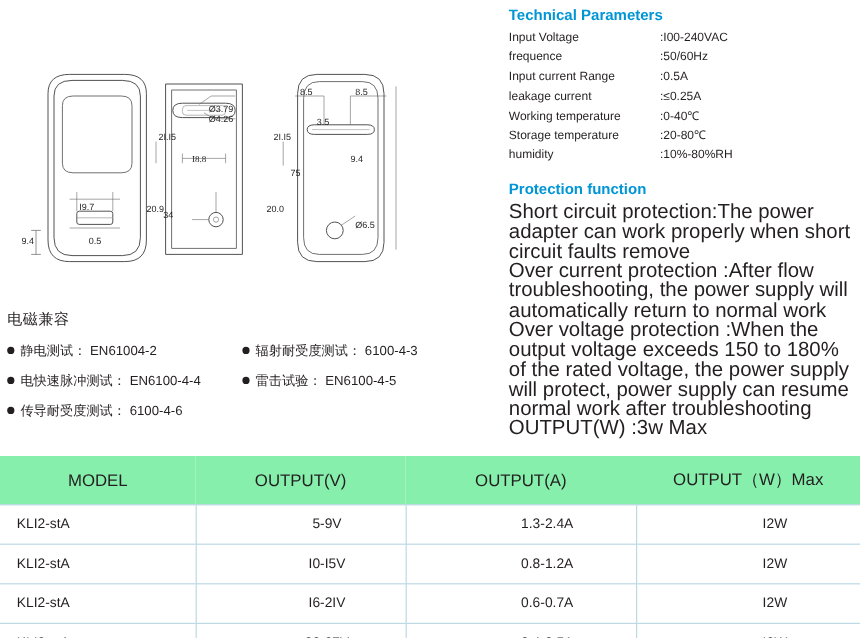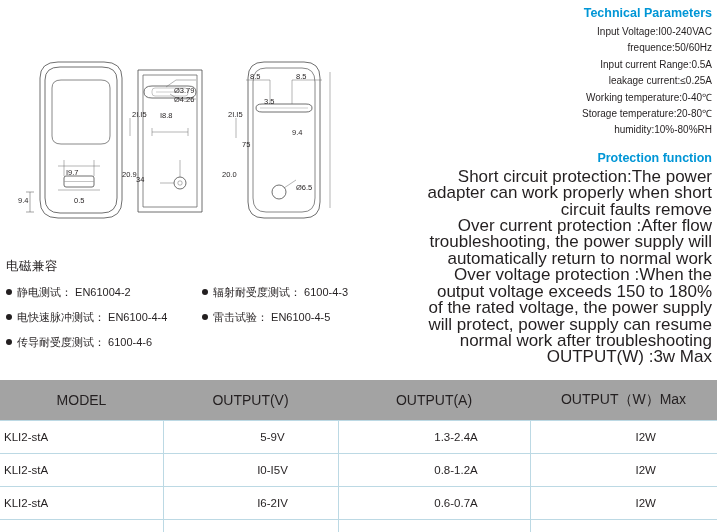--- a/index.html
+++ b/index.html
@@ -59,21 +59,20 @@
     position: relative;
     top: -1px;
   }
 
   
   #right {
     position: absolute;
     left: 424px;
     top: 6px;
     width: 288px;
-    text-align: right;
   }
   .sec-title {
     color: #0096d6;
     font-size: 12.5px;
     font-weight: bold;
     margin: 0 0 4px 0;
   }
   .param-row {
     font-size: 10px;
     line-height: 16.4px;
@@ -100,40 +99,40 @@
     width: 717px;
     border-collapse: collapse;
     table-layout: fixed;
   }
   #spec-table col.c0 { width: 163px; }
   #spec-table col.c1 { width: 175px; }
   #spec-table col.c2 { width: 192px; }
   #spec-table col.c3 { width: 187px; }
 
   #spec-table th {
-    background: #a3a3a3;
+    background: #86efac;
     color: #231f20;
     font-size: 14px;
     font-weight: normal;
     height: 38px;
     text-align: center;
     border: none;
   }
   #spec-table td {
     font-size: 11.5px;
     height: 30px;
     text-align: center;
     border-bottom: 1px solid #bcd9e4;
     border-right: 1px solid #bcd9e4;
     color: #231f20;
     padding-left: 45px;
   }
   #spec-table td.first {
     text-align: left;
-    padding-left: 4px;
+    padding-left: 14px;
   }
   #spec-table td:last-child { border-right: none; }
   #spec-table tr.hdr th { border-bottom: 1px solid #bcd9e4; }
 
   
   .dim {
     position: absolute;
     font-size: 7.5px;
     font-family: "Liberation Sans", sans-serif;
     color: #231f20;
@@ -202,21 +201,21 @@
       <line x1="236" y1="118" x2="236" y2="138" stroke="#6a6a6a" stroke-width="0.5"></line>
     </g>
   </svg>
   <div id="dims-layer">
       <span class="dim" style="left: 18px; top: 196px;">9.4</span>
       <span class="dim" style="left: 66px; top: 168px;">I9.7</span>
       <span class="dim" style="left: 74px; top: 196px;">0.5</span>
       <span class="dim" style="left: 174px; top: 86px;">Ø3.79</span>
       <span class="dim" style="left: 174px; top: 95px;">Ø4.26</span>
       <span class="dim" style="left: 132px; top: 110px;">2I.I5</span>
-      <span class="dim" style="left: 160px; top: 111px;">I8.8</span>
+      <span class="dim" style="left: 160px; top: 128px; font-family: Liberation Serif, serif;">I8.8</span>
       <span class="dim" style="left: 122px; top: 170px;">20.9</span>
       <span class="dim" style="left: 136px; top: 175px;">34</span>
       <span class="dim" style="left: 250px; top: 72px;">8.5</span>
       <span class="dim" style="left: 296px; top: 72px;">8.5</span>
       <span class="dim" style="left: 264px; top: 97px;">3.5</span>
       <span class="dim" style="left: 292px; top: 128px;">9.4</span>
       <span class="dim" style="left: 228px; top: 110px;">2I.I5</span>
       <span class="dim" style="left: 222px; top: 170px;">20.0</span>
       <span class="dim" style="left: 242px; top: 140px;">75</span>
       <span class="dim" style="left: 296px; top: 183px;">Ø6.5</span>

